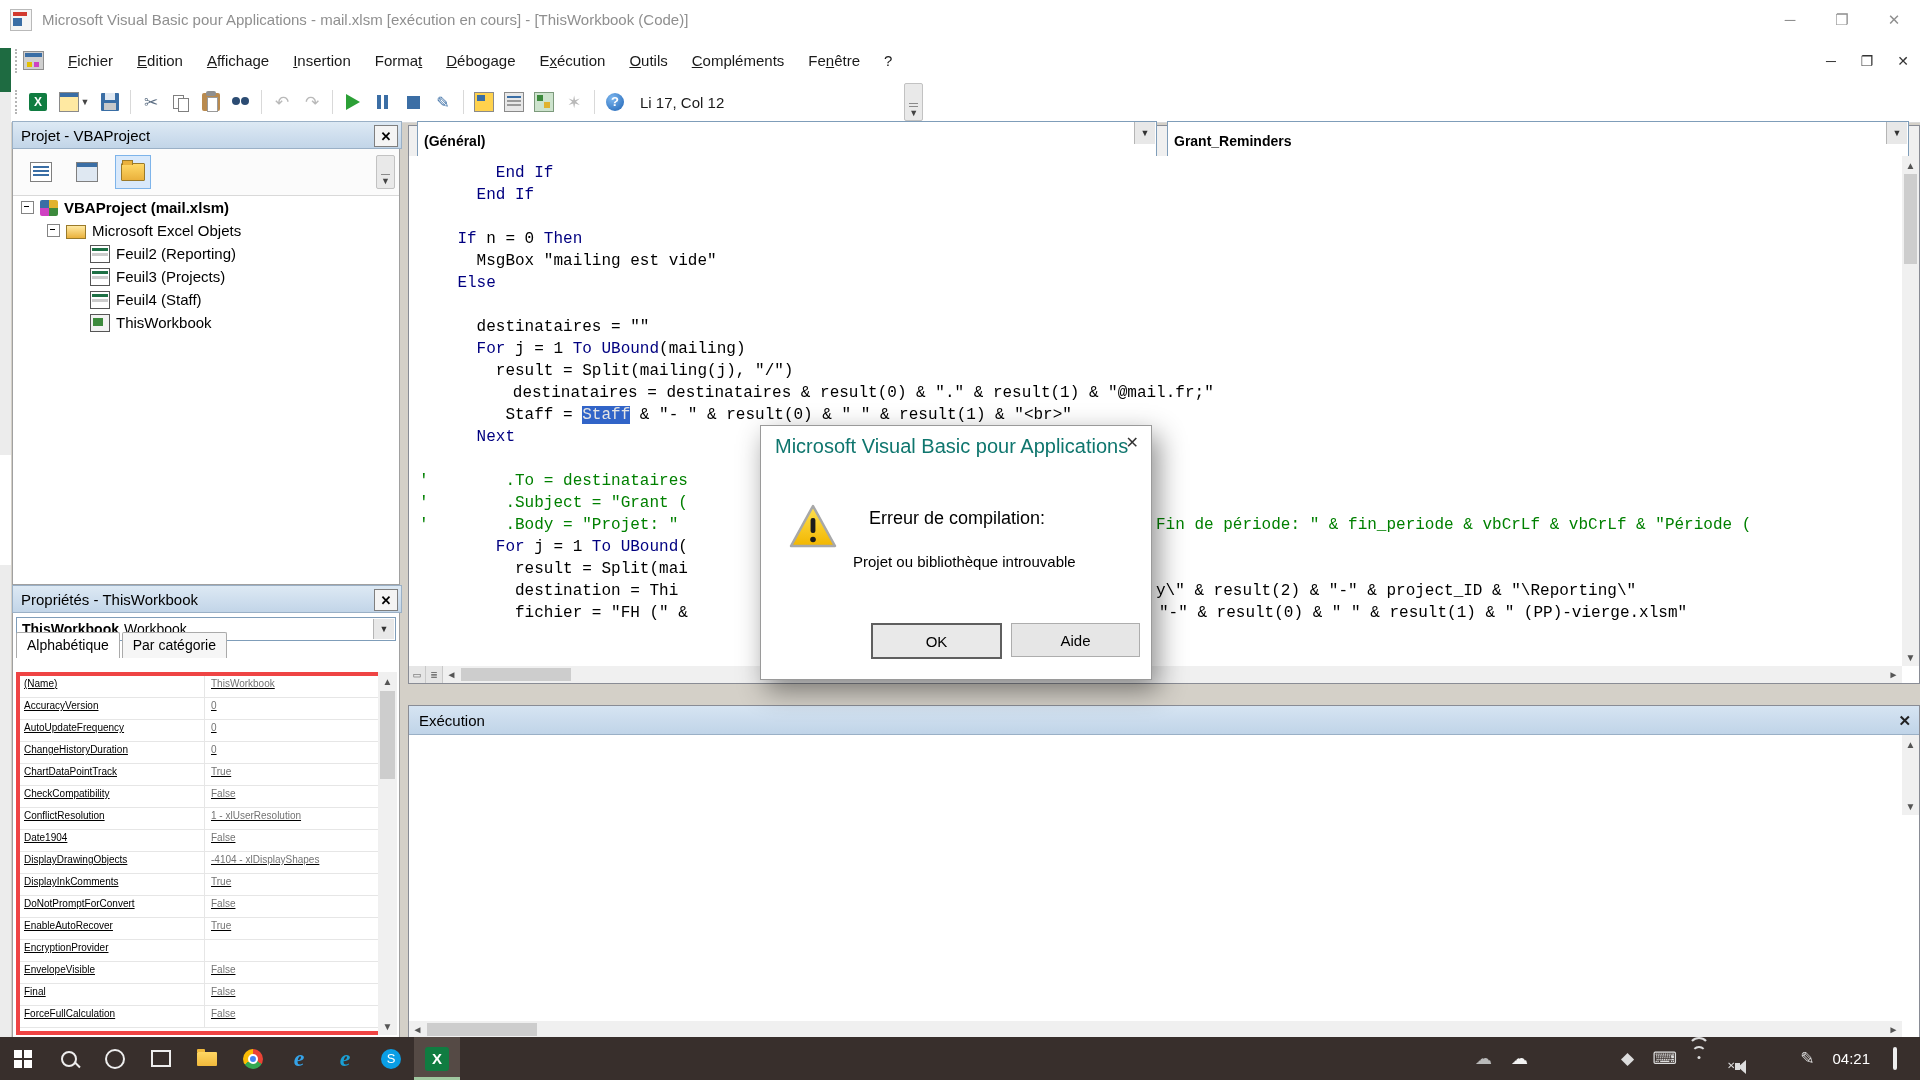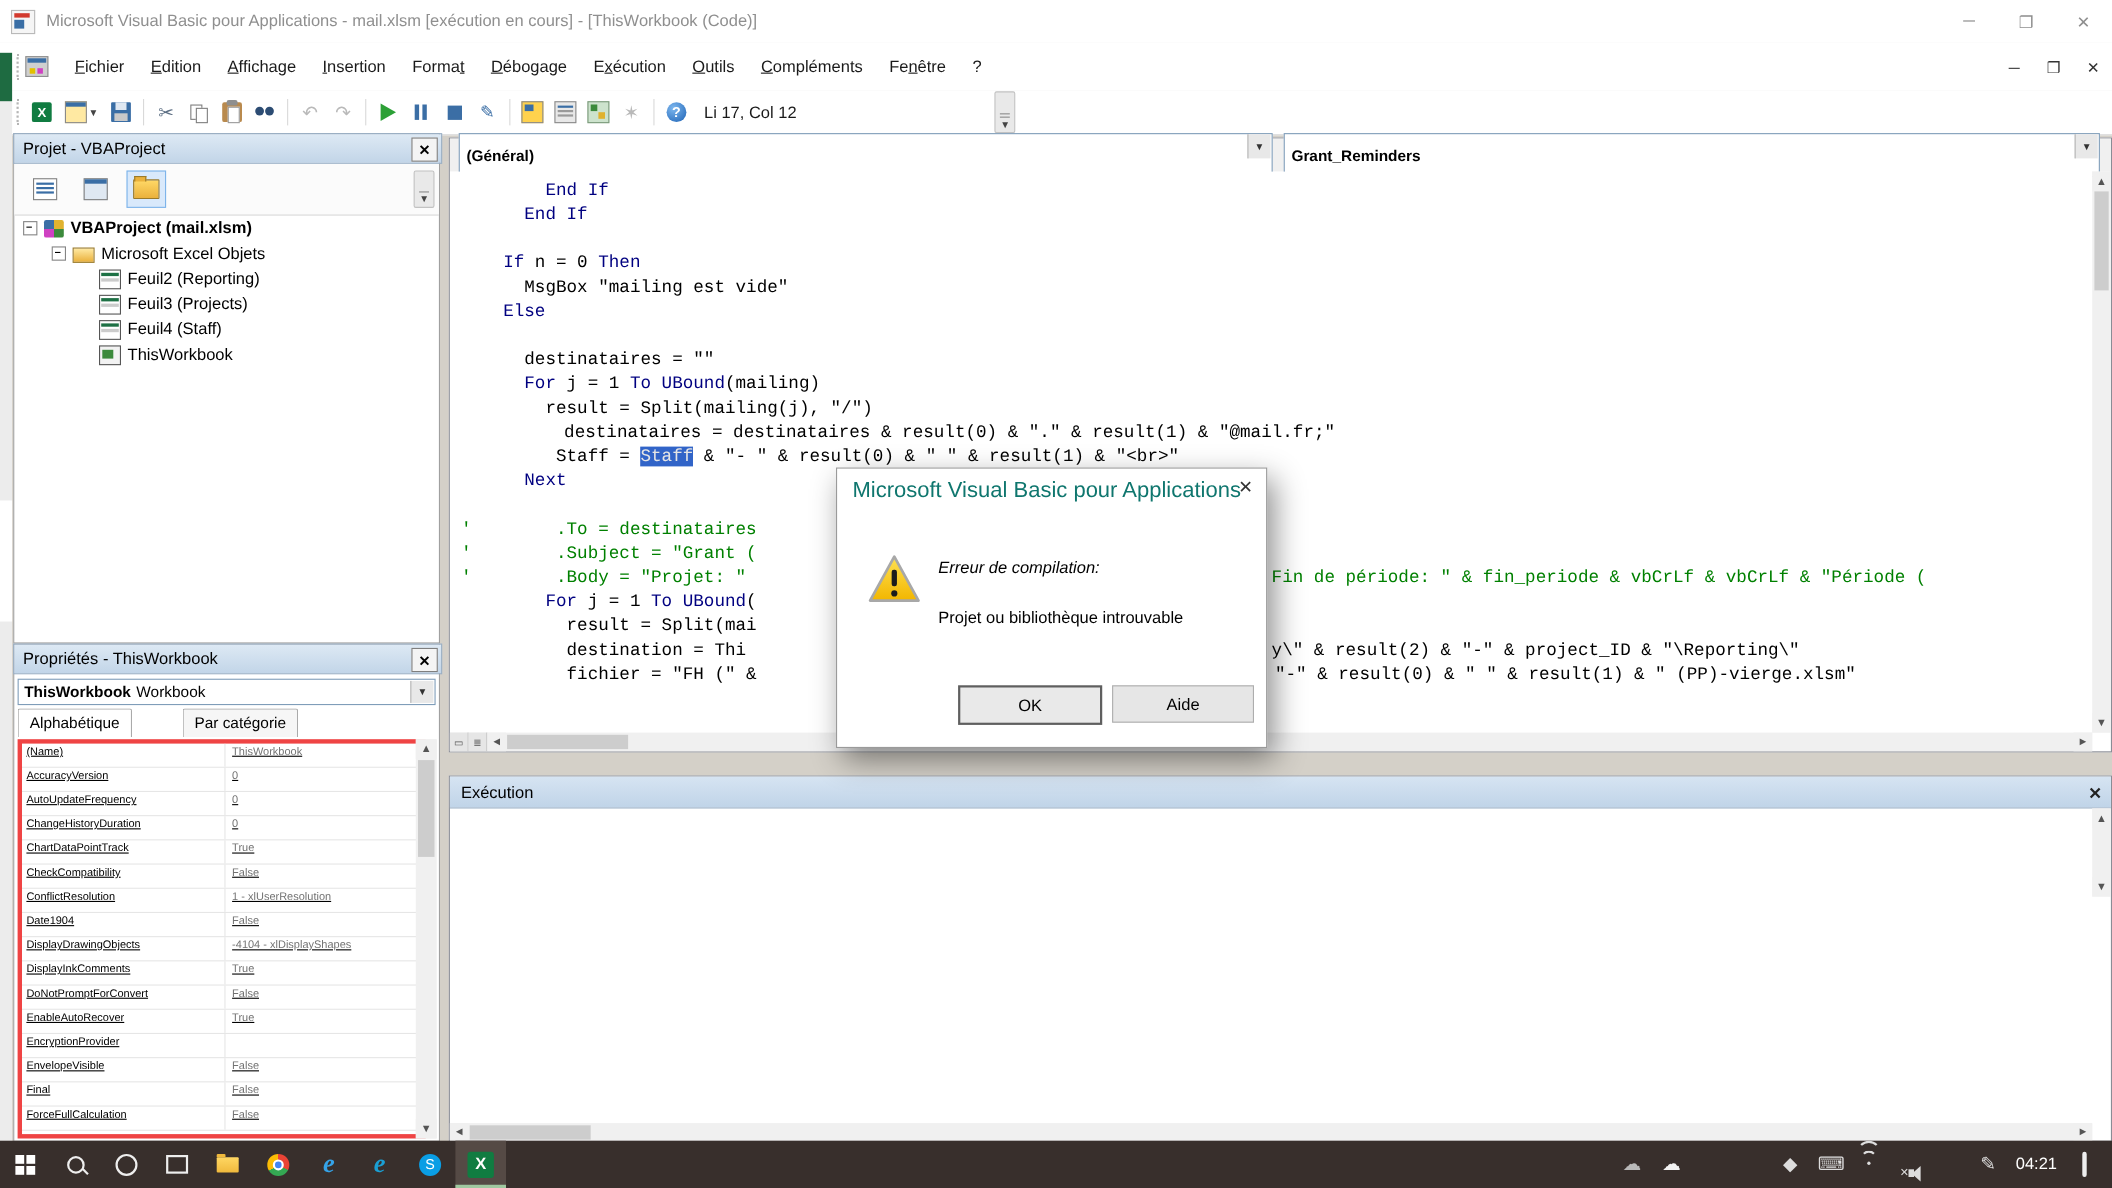--- a/index.html
+++ b/index.html
@@ -106,21 +106,21 @@
   .icon-workbook-icon:before{content:"";position:absolute;left:2px;top:3px;width:10px;height:8px;background:#3c8a3c;}
   .tree .bold{font-weight:bold;}
 
   
   .proppanel{position:absolute;left:12px;top:585px;width:388px;height:453px;background:#fff;border:1px solid #a0a0a0;box-sizing:border-box;}
   .objcombo{position:absolute;left:3px;top:31px;width:380px;height:24px;border:1px solid #7f9db9;background:#fff;
     display:flex;align-items:center;font-size:14px;padding-left:5px;box-sizing:border-box;}
   .objcombo b{margin-right:5px;}
   .combobtn{position:absolute;right:1px;top:1px;width:20px;height:20px;background:#e8e8e8;border-left:1px solid #b5b5b5;
     display:flex;align-items:center;justify-content:center;font-size:9px;color:#333;}
-  .proptabs{position:absolute;left:3px;top:58px;height:26px;display:flex;font-size:14px;gap:44px;}
+  .proptabs{position:absolute;left:3px;top:46px;height:26px;display:flex;font-size:14px;}
   .ptab{padding:4px 10px 3px;border:1px solid #aaa;border-bottom:none;background:#f6f6f6;margin-right:2px;border-radius:2px 2px 0 0;}
   .ptab.active{background:#fff;position:relative;top:0;}
   .propgrid{position:absolute;left:3px;top:86px;width:363px;bottom:2px;border:4px solid #ef4444;overflow:hidden;font-size:10px;background:#fff;text-decoration:underline;}
   .prow{height:22px;display:flex;border-bottom:1px solid #e6e6e6;box-sizing:border-box;}
   .pname{width:185px;border-right:1px solid #e6e6e6;padding:2px 4px;box-sizing:border-box;white-space:nowrap;overflow:hidden;}
   .pval{flex:1;padding:2px 6px;color:#737373;white-space:nowrap;overflow:hidden;}
   .vscroll{position:absolute;top:86px;right:2px;width:19px;bottom:2px;background:#f0f0f0;}
   .sarrow{position:absolute;left:0;width:19px;height:18px;background:#f0f0f0;color:#555;font-size:10px;
     display:flex;align-items:center;justify-content:center;}
   .sthumb{position:absolute;left:2px;width:15px;background:#cdcdcd;}
@@ -154,21 +154,21 @@
   .immx{position:absolute;right:8px;top:6px;font-size:15px;font-weight:bold;color:#222;}
   .immvscroll{position:absolute;right:0;top:29px;width:17px;height:80px;background:#f0f0f0;}
   .immhscroll{position:absolute;left:0;bottom:0;right:17px;height:16px;background:#f0f0f0;display:flex;align-items:center;}
 
   
   .dialog{position:absolute;left:760px;top:425px;width:392px;height:255px;background:#fff;border:1px solid #9a9a9a;
     box-shadow:6px 10px 26px rgba(0,0,0,.45);z-index:50;box-sizing:border-box;}
   .dlgtitle{position:absolute;left:14px;top:9px;font-size:20px;color:#0f766e;}
   .dlgx{position:absolute;right:12px;top:7px;font-size:16px;color:#333;}
   .dlgicon{position:absolute;left:28px;top:78px;width:48px;height:44px;}
-  .dlgline1{position:absolute;left:92px;top:82px;font-size:15px;font-style:italic;}
+  .dlgline1{position:absolute;left:108px;top:82px;font-size:18px;}
   .dlgline2{position:absolute;left:92px;top:127px;font-size:15px;}
   .dlgbtn{position:absolute;top:197px;width:127px;height:32px;background:#e6e6e6;border:1px solid #adadad;
     display:flex;align-items:center;justify-content:center;font-size:15px;}
   .dlgbtn.default{border:2px solid #5f5f5f;background:#e9e9e9;}
 
   
   .taskbar{position:absolute;left:0;top:1037px;width:1920px;height:43px;background:#382f2c;z-index:60;
     display:flex;align-items:center;color:#fff;}
   .tb-app{width:46px;height:43px;display:flex;align-items:center;justify-content:center;flex:none;}
   .tb-app.active{background:#554a45;box-shadow:inset 0 -3px 0 #a0c8a0;}

